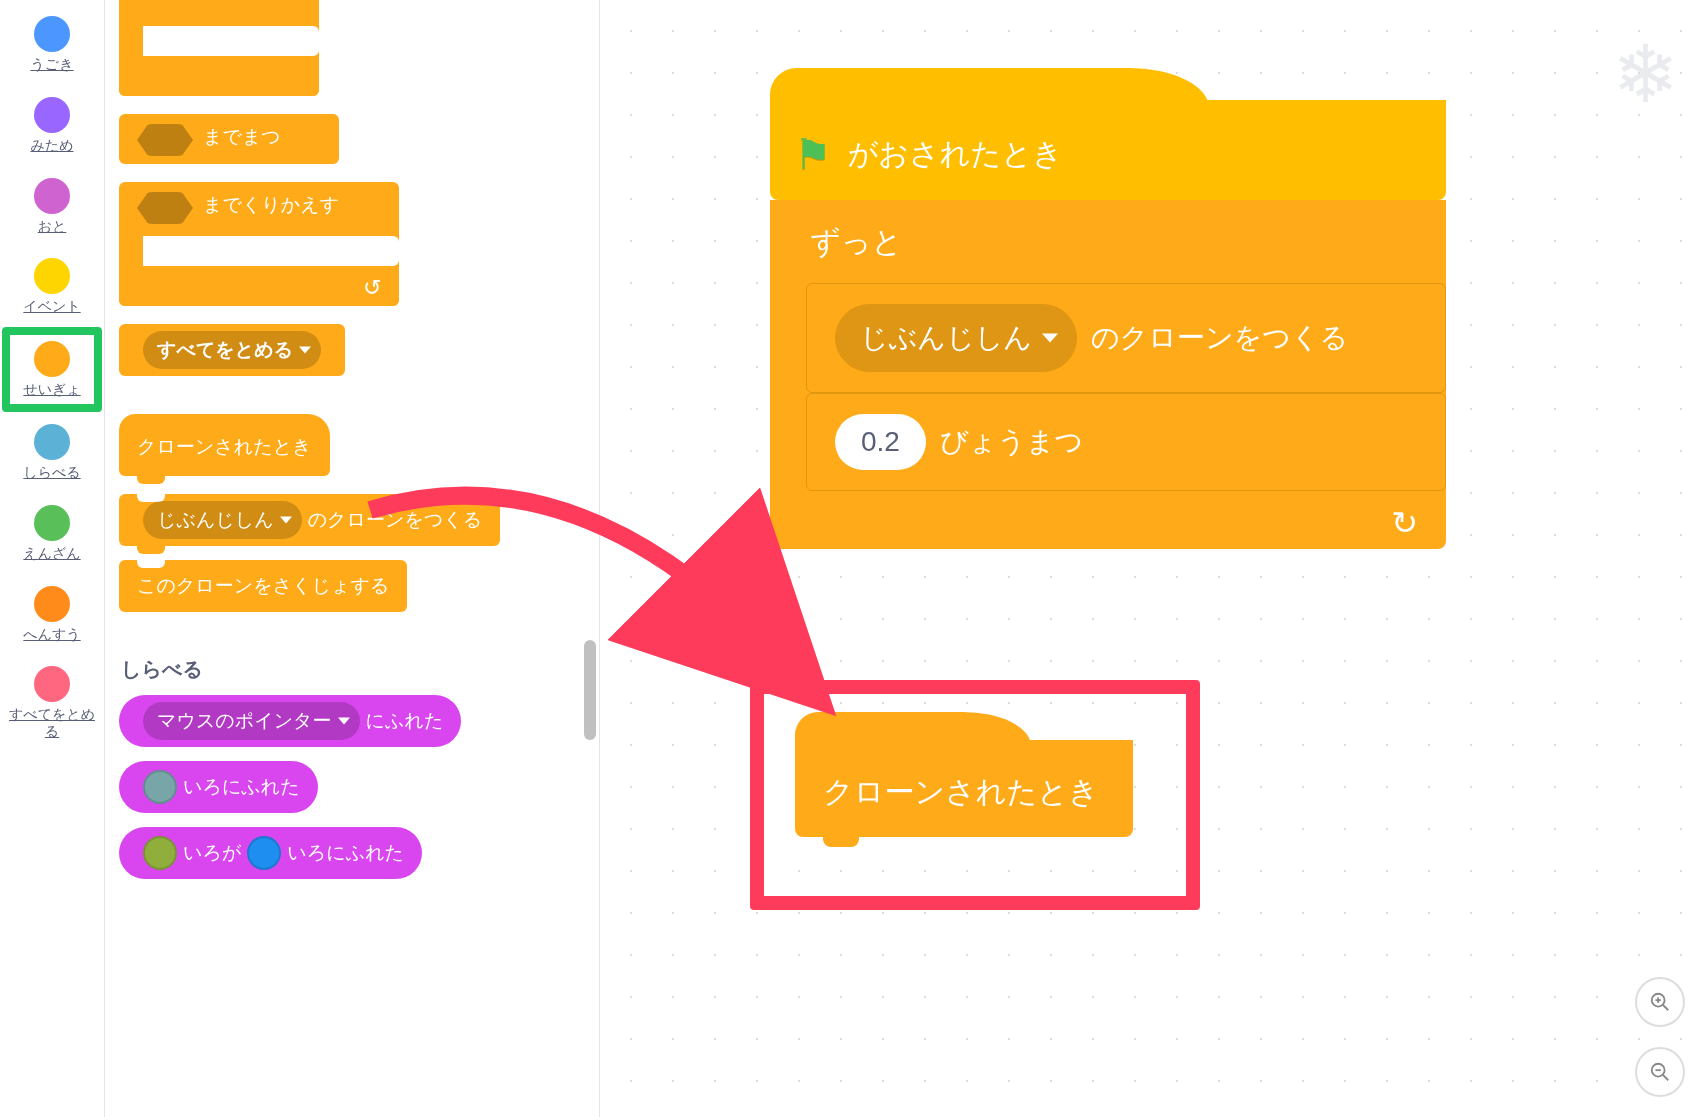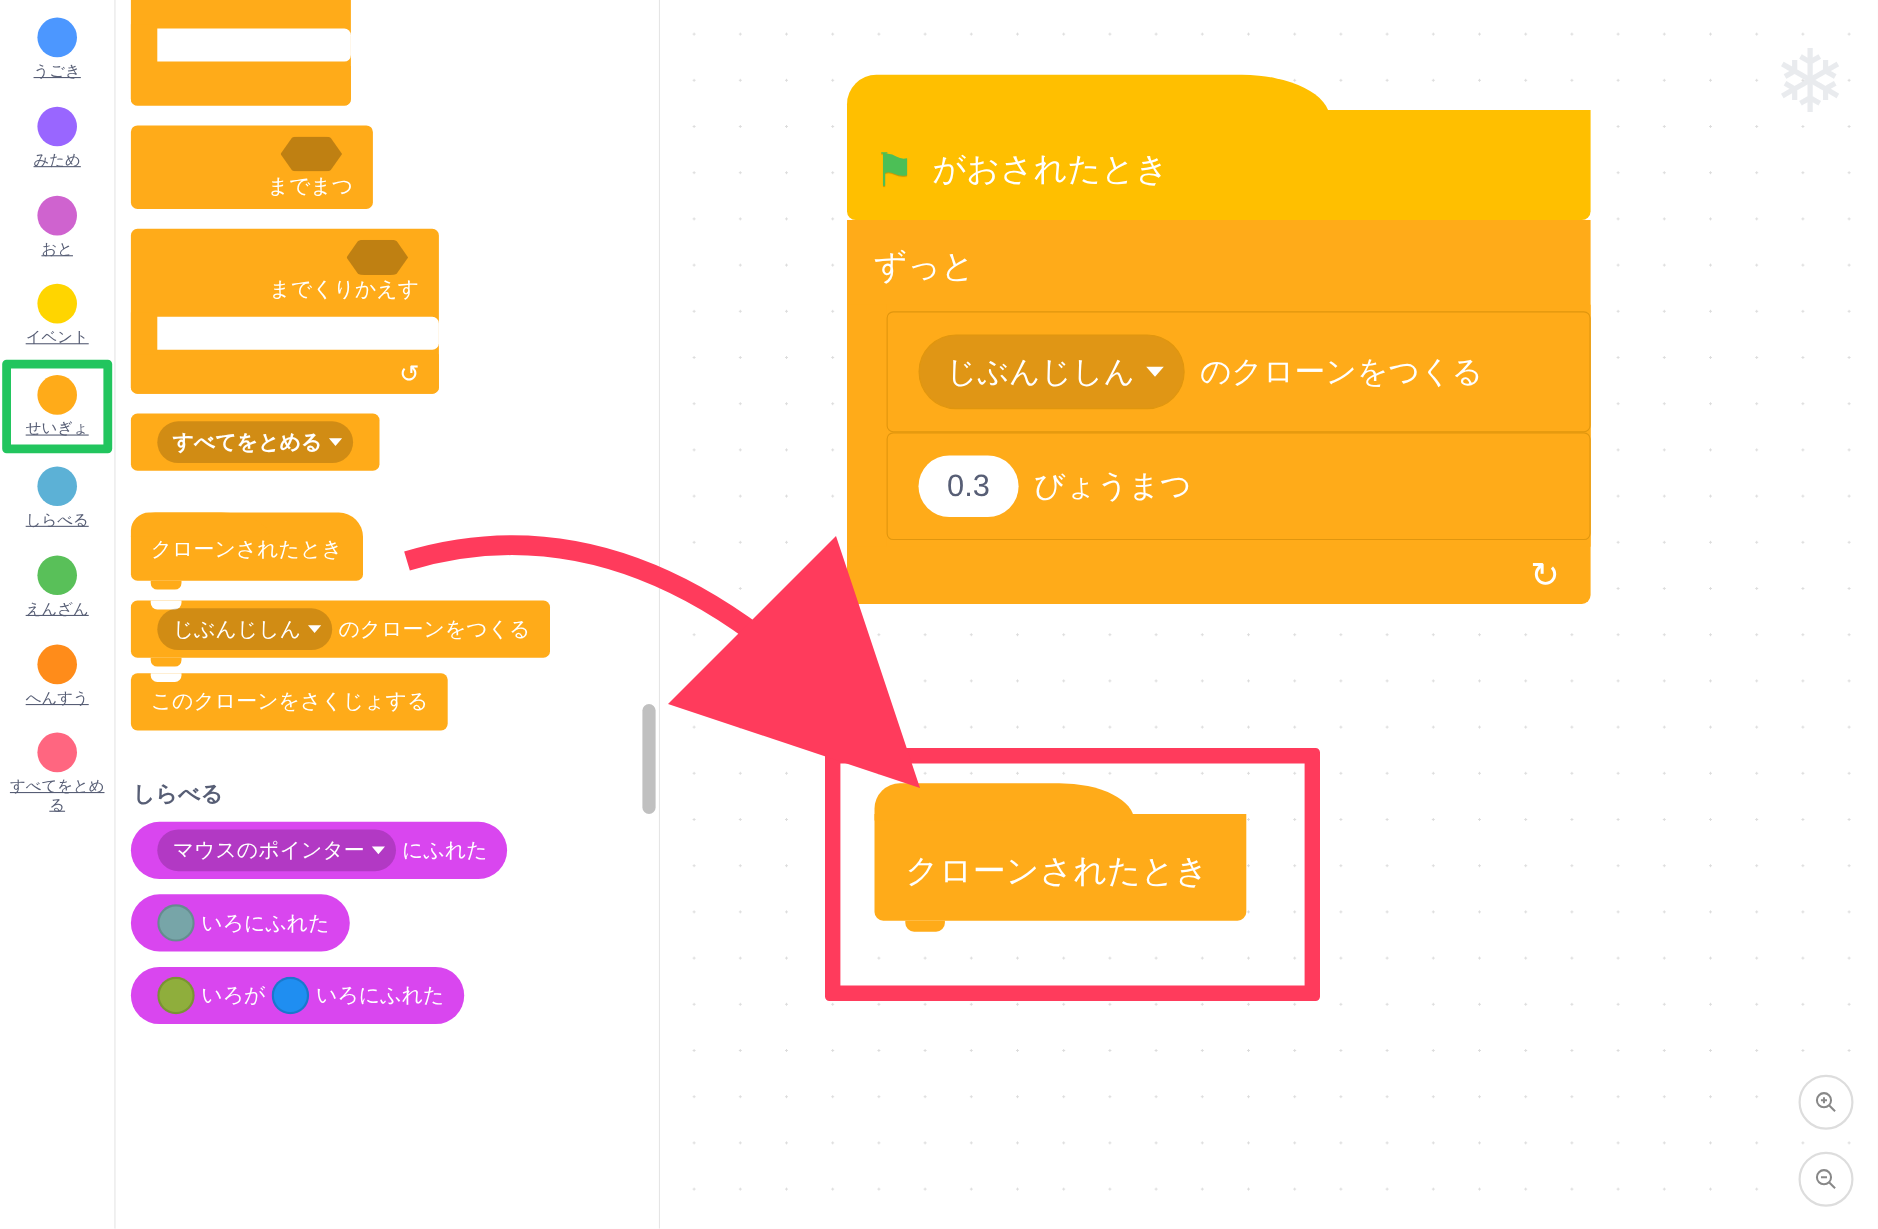--- a/index.html
+++ b/index.html
@@ -147,23 +147,22 @@
     font-size: 19px;
     border-radius: 6px;
     margin-bottom: 18px;
     position: relative;
     display: inline-block;
     min-width: 270px;
   }
   .c-block .c-top {
     padding: 10px 18px 8px 18px;
     display: flex;
-    align-items: flex-end;
+    align-items: flex-start;
     min-height: 42px;
-    flex-direction: column;
   }
   .c-block .c-arm {
     display: flex;
   }
   .c-block .c-arm .arm-left {
     width: 24px;
     background: #ffab19;
   }
   .c-block .c-arm .arm-slot {
     flex: 1;
@@ -279,21 +278,21 @@
   }
   .forever-block {
     background: #ffab19;
     color: #fff;
     font-size: 30px;
     border-radius: 0 0 8px 8px;
     min-width: 370px;
     padding-top: 0;
   }
   .forever-block .f-top {
-    padding: 22px 30px 14px 24px;
+    padding: 22px 30px 14px 40px;
   }
   .forever-block .f-body {
     display: flex;
   }
   .forever-block .f-arm {
     width: 36px;
     background: #ffab19;
   }
   .forever-block .f-slot {
     background: #ffab19;
@@ -564,21 +563,21 @@
         <div class="f-body">
           <div class="f-arm"></div>
           <div class="f-slot">
             <div class="inner-block" style="min-width:640px">
               <span class="dropdown-pill-big">
                 <span>じぶんじしん</span>
               </span>
               <span>のクローンをつくる</span>
             </div>
             <div class="inner-block" style="min-width:360px">
-              <span class="num-input">0.3</span>
+              <span class="num-input">0.2</span>
               <span>びょうまつ</span>
             </div>
           </div>
         </div>
         <div class="f-bottom">
             <span class="loop-arrow-big">↻</span>
           </div>
       </div>
     </div>
 

